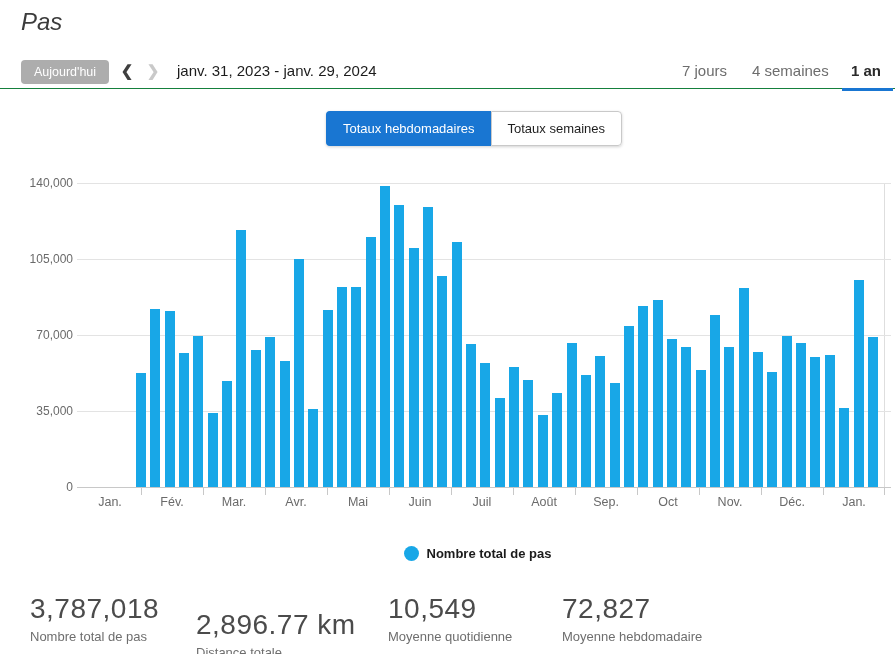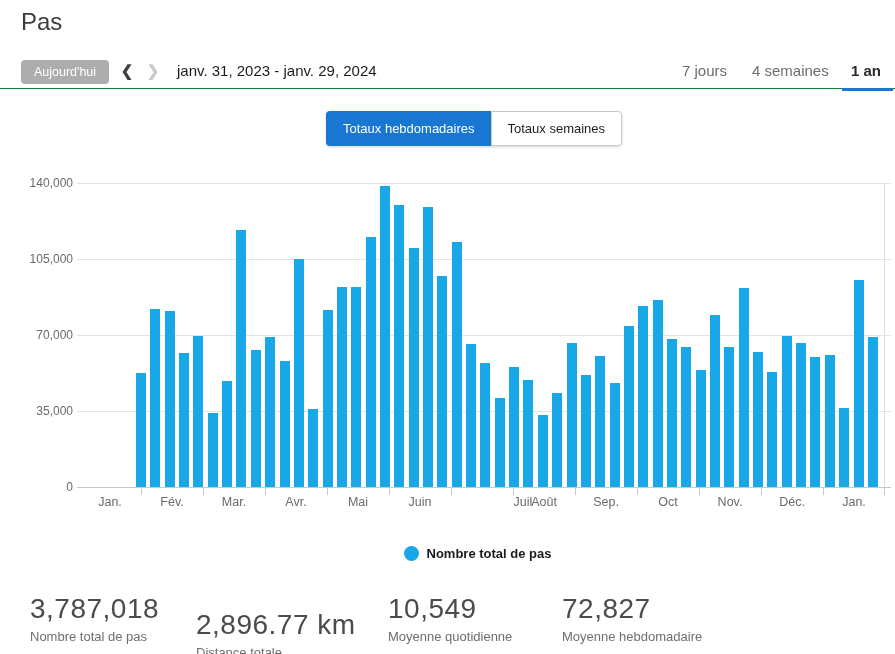--- a/index.html
+++ b/index.html
@@ -1,20 +1,20 @@
 <!DOCTYPE html>
 <html style="--accent: #1976d2; --bar: #18a7e7;"><head>
 <meta charset="utf-8">
 <style>
   * { box-sizing: border-box; margin: 0; padding: 0; }
   html, body { width: 895px; height: 654px; background: #fff; overflow: hidden; }
   body { font-family: "Liberation Sans", "DejaVu Sans", sans-serif; }
   .app { position: relative; width: 895px; height: 654px; background: #fff; }
 
-  .page-title { position: absolute; left: 21px; top: 8px; font-size: 24px; font-weight: 400; color: #3c3c3c; }
+  .page-title { position: absolute; left: 21px; top: 8px; font-size: 24px; font-weight: 400; color: #3c3c3c; font-style: italic; }
 
   
   .toolbar { position: absolute; left: 0; top: 52px; width: 895px; height: 37px; border-bottom: 1px solid #15803d; }
   .today-btn { position: absolute; left: 21px; top: 8px; width: 88px; height: 24px; background: #adadad; color: #fff;
                border: none; border-radius: 4px; font-size: 12.5px; font-family: inherit; text-align: center; line-height: 24px; cursor: default; }
   .nav-btn { position: absolute; top: 6px; width: 20px; height: 26px; background: none; border: none; font-size: 15px;
              font-weight: bold; cursor: pointer; line-height: 26px; text-align: center; }
   .nav-prev { left: 117px; color: #3f3f3f; }
   .nav-next { left: 143px; color: #c9c9c9; }
   .date-range { position: absolute; left: 177px; top: 10px; font-size: 15px; color: #1c1c1c; }
@@ -156,21 +156,21 @@
         <div class="mtick" style="left: 622px;"></div>
         <div class="mtick" style="left: 684px;"></div>
         <div class="mtick" style="left: 746px;"></div>
         <div class="mtick" style="left: 807px;"></div>
         <div class="mlab" style="left: 33px;">Jan.</div>
         <div class="mlab" style="left: 95px;">Fév.</div>
         <div class="mlab" style="left: 157px;">Mar.</div>
         <div class="mlab" style="left: 219px;">Avr.</div>
         <div class="mlab" style="left: 281px;">Mai</div>
         <div class="mlab" style="left: 343px;">Juin</div>
-        <div class="mlab" style="left: 405px; margin-left: 41px;">Juil</div>
+        <div class="mlab" style="left: 405px;">Juil</div>
         <div class="mlab" style="left: 467px;">Août</div>
         <div class="mlab" style="left: 529px;">Sep.</div>
         <div class="mlab" style="left: 591px;">Oct</div>
         <div class="mlab" style="left: 653px;">Nov.</div>
         <div class="mlab" style="left: 715px;">Déc.</div>
         <div class="mlab" style="left: 777px;">Jan.</div>
       </div>
   </div>
 
   <div class="legend">

